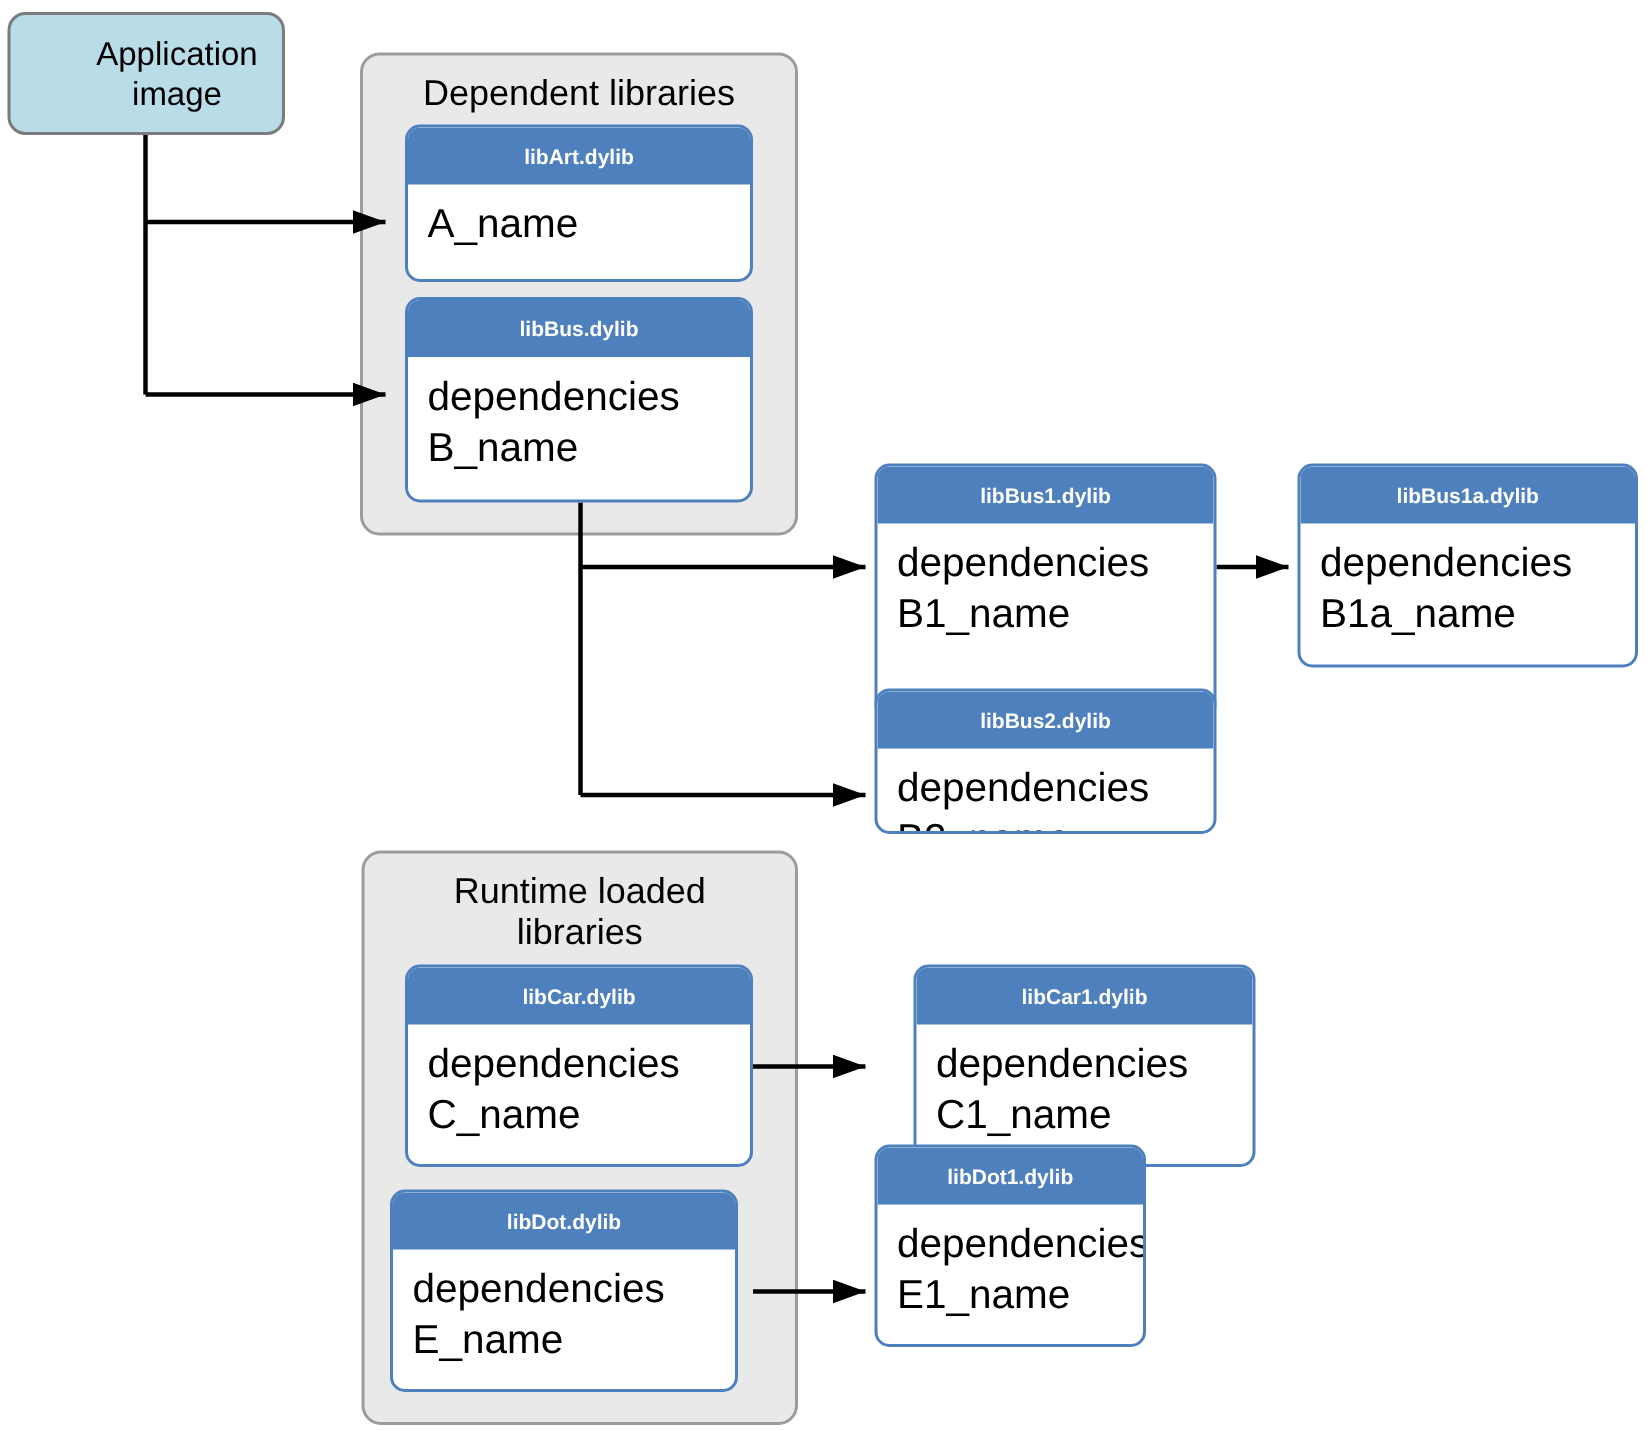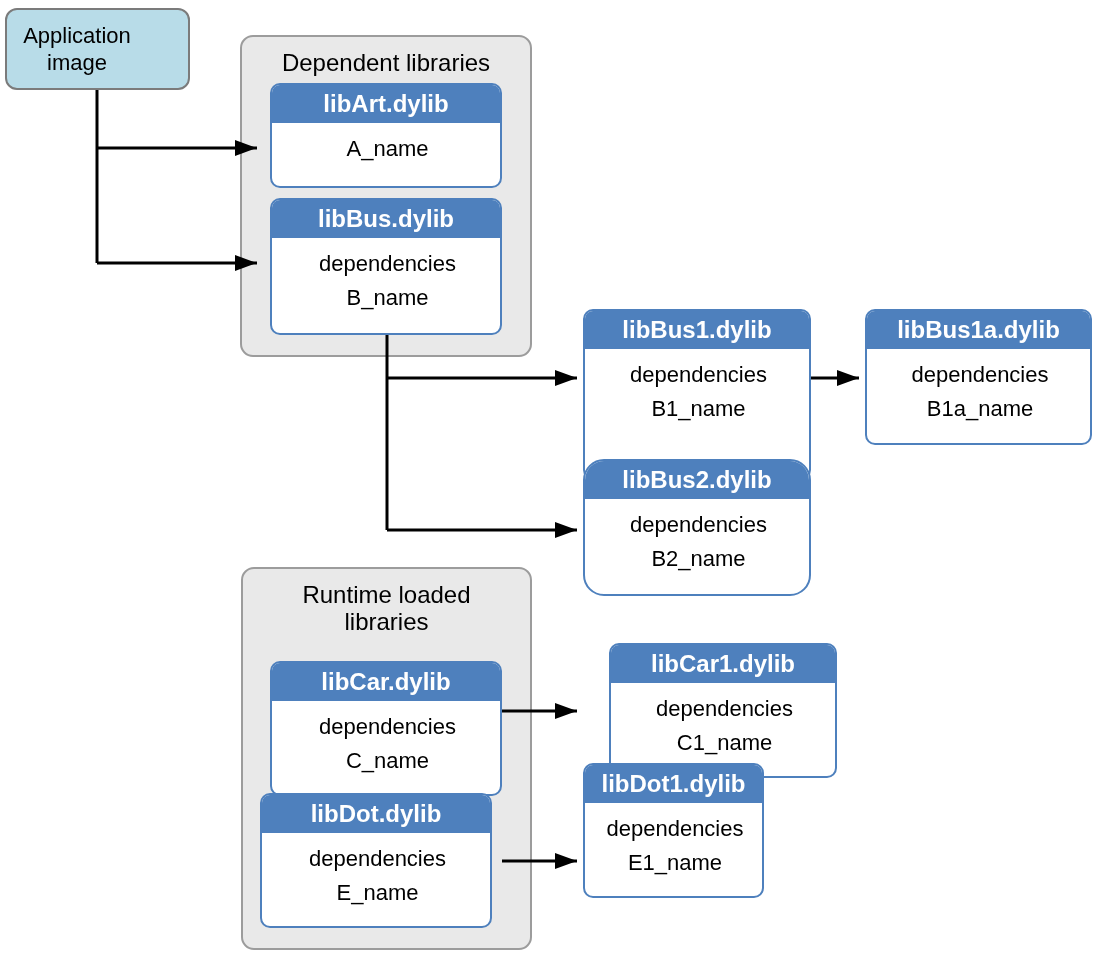--- a/index.html
+++ b/index.html
@@ -39,57 +39,57 @@
   .group-dependent  { left: 240px; top: 35px;  width: 292px; height: 322px; }
   .group-runtime    { left: 241px; top: 567px; width: 291px; height: 383px; }
 
   .app-box {
     position: absolute;
     left: 5px; top: 8px; width: 185px; height: 82px;
     background: var(--app-fill);
     border: 2px solid var(--app-border);
     border-radius: 12px;
     box-sizing: border-box;
-    display: flex; align-items: center; justify-content: flex-start;
+    display: flex; align-items: center; justify-content: flex-end;
     text-align: center;
     font-size: 22px; line-height: 27px;
   }
   .app-box .app-label { display: block; max-width: 140px; }
 
   .node {
     position: absolute;
     background: #ffffff;
     border: 2px solid var(--node-blue);
     border-radius: 10px;
     box-sizing: border-box;
     overflow: hidden;
   }
   .node-header {
     background: var(--node-blue);
     color: var(--header-text);
     font-weight: bold;
-    font-size: 24px;
+    font-size: 14px;
     height: 38px;
     line-height: 38px;
     text-align: center;
   }
   .node-body {
     padding: 9px 10px 0 13px;
-    font-size: 22px;
+    font-size: 27px;
     line-height: 34px;
-    text-align: center;
+    text-align: left;
   }
 
   
   .n-libArt   { left: 270px; top: 83px;  width: 232px; height: 105px; }
   .n-libBus   { left: 270px; top: 198px; width: 232px; height: 137px; }
   .n-libBus1  { left: 583px; top: 309px; width: 228px; height: 171px; }
   .n-libBus1a { left: 865px; top: 309px; width: 227px; height: 136px; }
-  .n-libBus2  { left: 583px; top: 459px; width: 228px; height: 137px; border-radius: 21px; }
-  .n-libCar   { left: 270px; top: 643px; width: 232px; height: 135px; margin-top: 18px; }
+  .n-libBus2  { left: 583px; top: 459px; width: 228px; height: 97px; }
+  .n-libCar   { left: 270px; top: 643px; width: 232px; height: 135px; }
   .n-libCar1  { left: 609px; top: 643px; width: 228px; height: 135px; }
   .n-libDot   { left: 260px; top: 793px; width: 232px; height: 135px; }
   .n-libDot1  { left: 583px; top: 763px; width: 181px; height: 135px; }
 
   .arrows {
     position: absolute;
     left: 0; top: 0;
     width: 1098px; height: 954px;
     pointer-events: none;
   }

